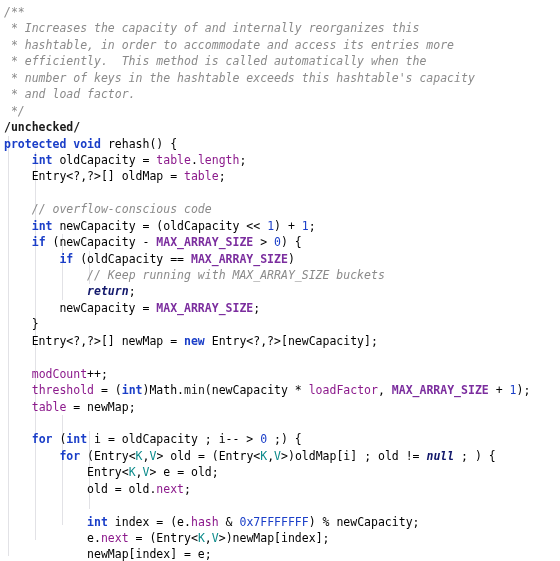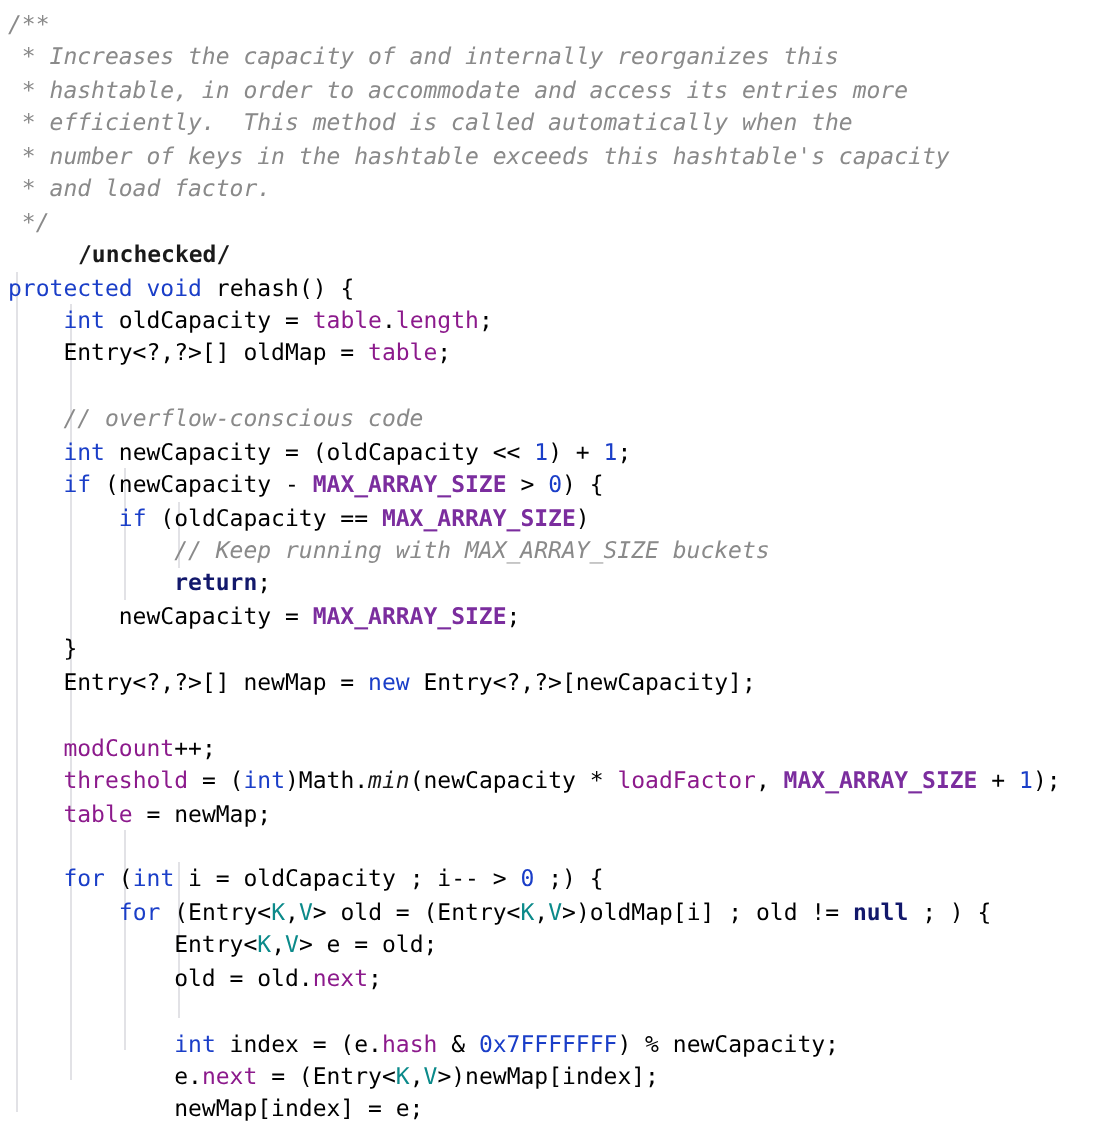--- a/index.html
+++ b/index.html
@@ -36,26 +36,26 @@
   #code {
     position: absolute;
     top: 4px;
     left: 4px;
     white-space: pre;
   }
   .ln { display: block; height: 16.45px; }
 
   
   .cmt   { color: #8a8a8a; font-style: italic; }          
-  .ann   { color: #1a1a1a; font-weight: bold; margin-left: 35px; }           
-  .kw    { color: #1a3ec8; font-weight: normal; }           
-  .kwd   { color: #12186b; font-weight: bold; }           
+  .ann   { color: #1a1a1a; font-weight: bold; }           
+  .kw    { color: #1a3ec8; font-weight: bold; }           
+  .kwd   { color: #12186b; font-weight: bold; font-style: italic; }           
   .fld   { color: #8c1a8c; font-weight: normal; }           
   .con   { color: #7b2d9e; font-weight: bold; } 
-  .sm    { color: #1a1a1a; font-style: italic; }          
+  .sm    { color: #1a1a1a; }          
   .typ   { color: #0b8a8a; }                              
   .num   { color: #1a3ec8; }                              
   .pl    { color: #000000; }                              
 </style>
 </head>
 <body>
 
 <div id="editor">
 
   <div id="guides">

